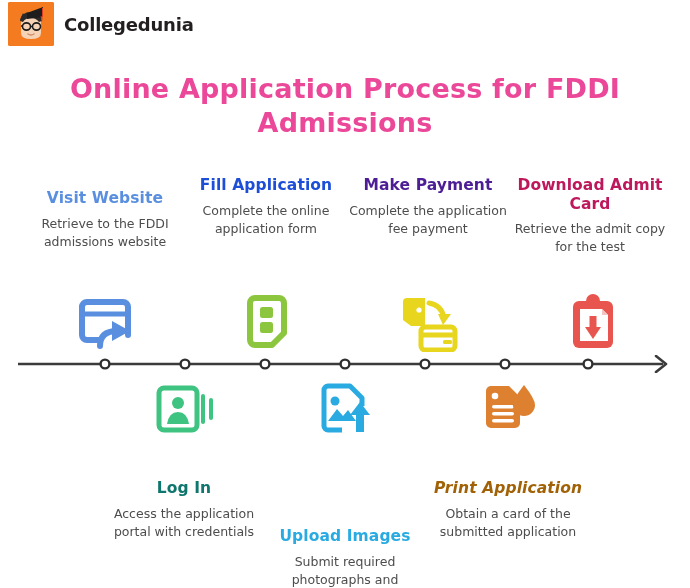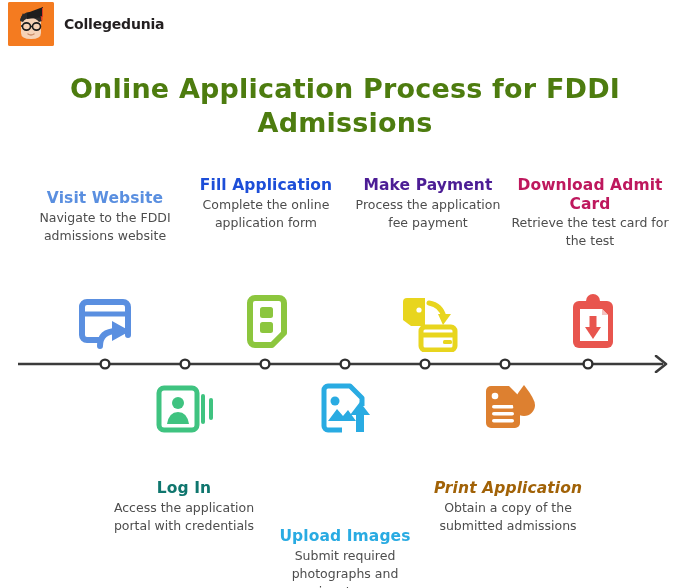--- a/index.html
+++ b/index.html
@@ -12,46 +12,46 @@
   #page { position: relative; width: 690px; height: 588px; background:#fff; }
 
   
   .brand { position:absolute; left:8px; top:2px; display:flex; align-items:center; gap:10px; }
   .brand-logo {
     width:46px; height:44px; background:#F47B20; border-radius:2px;
     position:relative; overflow:hidden; flex:none;
   }
   .brand-name {
     font-family:"DejaVu Sans", sans-serif;
-    font-size:14px; font-weight:bold; color:#231f20; letter-spacing:-0.2px;
+    font-size:18px; font-weight:bold; color:#231f20; letter-spacing:-0.2px;
   }
 
   
   .title {
     position:absolute; left:60px; top:72px; width:570px;
-    text-align:center; color:#4d7c0f;
+    text-align:center; color:#ec4899;
     font-family:"DejaVu Sans", sans-serif;
     font-size:27px; font-weight:bold; line-height:1.25;
     letter-spacing:0.2px;
   }
 
   
   .axis { position:absolute; left:18px; top:355px; width:660px; height:18px; }
 
   
   .step { position:absolute; width:160px; }
   .step .head {
     font-family:"DejaVu Sans", sans-serif;
     font-weight:bold; font-size:15.5px; line-height:1.2;
     text-align:center; letter-spacing:0.1px;
   }
   .step .desc {
     font-family:"DejaVu Sans", sans-serif;
     font-size:12.5px; line-height:1.45; color:#4d4d4d;
-    text-align:center; margin-top:1px;
+    text-align:center; margin-top:7px;
   }
   .icon-wrap { position:absolute; width:70px; height:62px;
                display:flex; align-items:center; justify-content:center; }
   .icon-wrap svg { display:block; }
 </style>
 </head>
 <body>
 
 <div id="page">
 
@@ -96,21 +96,21 @@
         <circle cx="327" cy="9" r="4.4"></circle>
         <circle cx="407" cy="9" r="4.4"></circle>
         <circle cx="487" cy="9" r="4.4"></circle>
         <circle cx="570" cy="9" r="4.4"></circle>
       </g>
     </svg>
   </div>
 
   <div class="step" style="left:25px; top:189px; width:160px;">
     <div class="head" style="color:#5A8FE0;">Visit Website</div>
-    <div class="desc">Navigate to the FDDI admissions website</div>
+    <div class="desc">Retrieve to the FDDI admissions website</div>
   </div>
   <div class="icon-wrap" style="left:70px; top:292px;">
     <svg width="62" height="58" viewBox="0 0 62 58">
       <g fill="none" stroke="#5A8FE0" stroke-width="6" stroke-linecap="round" stroke-linejoin="round">
         <path d="M8 13 a5 5 0 0 1 5 -5 l36 0 a5 5 0 0 1 5 5 l0 28"></path>
         <path d="M8 13 l0 28 a5 5 0 0 0 5 5 l13 0"></path>
       </g>
       <path d="M8 20 l46 0" stroke="#5A8FE0" stroke-width="5"></path>
       <g fill="#ffffff">
         <circle cx="16" cy="14" r="2.2"></circle>
@@ -158,21 +158,21 @@
       <polygon points="34,32 44,19 54,32" fill="#29ABE2"></polygon>
     </svg>
   </div>
   <div class="step" style="left:265px; top:479px; width:160px;">
     <div class="head" style="color:#29ABE2;margin-top:48px;">Upload Images</div>
     <div class="desc">Submit required photographs and signatures</div>
   </div>
 
   <div class="step" style="left:348px; top:176px; width:160px;">
     <div class="head" style="color:#4c1d95;">Make Payment</div>
-    <div class="desc">Process the application fee payment</div>
+    <div class="desc">Complete the application fee payment</div>
   </div>
   <div class="icon-wrap" style="left:392px; top:292px;">
     <svg width="64" height="58" viewBox="0 0 64 58">
       <path d="M8 8 a4 4 0 0 1 4 -4 l18 0 l0 22 l-22 0 z" fill="#E8D51E"></path>
       <path d="M8 26 l22 0 l0 6 l-14 0 z" fill="#E8D51E"></path>
       <circle cx="24" cy="16" r="2.6" fill="#ffffff"></circle>
       <path d="M34 9 q12 2 15 14" fill="none" stroke="#E8D51E" stroke-width="5" stroke-linecap="round"></path>
       <polygon points="43,20 56,20 48,31" fill="#E8D51E"></polygon>
       <rect x="26" y="33" width="34" height="23" rx="4" fill="none" stroke="#E8D51E" stroke-width="5"></rect>
       <path d="M26 41 l34 0" stroke="#E8D51E" stroke-width="5"></path>
@@ -185,26 +185,26 @@
       <path d="M7 8 a5 5 0 0 1 5 -5 l18 0 l11 11 l0 26 a5 5 0 0 1 -5 5 l-24 0 a5 5 0 0 1 -5 -5 z" fill="#DD8030"></path>
       <circle cx="16" cy="13" r="3.3" fill="#ffffff"></circle>
       <rect x="13" y="22" width="22" height="3.6" rx="1.8" fill="#ffffff"></rect>
       <rect x="13" y="29" width="22" height="3.6" rx="1.8" fill="#ffffff"></rect>
       <rect x="13" y="36" width="22" height="3.6" rx="1.8" fill="#ffffff"></rect>
       <path d="M45 2 q11 14 11 20 a11 11 0 0 1 -22 0 q0 -6 11 -20 z" fill="#DD8030"></path>
     </svg>
   </div>
   <div class="step" style="left:428px; top:479px; width:160px;">
     <div class="head" style="color:#a16207;font-style:italic;">Print Application</div>
-    <div class="desc">Obtain a copy of the submitted admissions</div>
+    <div class="desc">Obtain a card of the submitted application</div>
   </div>
 
   <div class="step" style="left:510px; top:176px; width:160px;">
     <div class="head" style="color:#be185d;">Download Admit Card</div>
-    <div class="desc">Retrieve the test card for the test</div>
+    <div class="desc">Retrieve the admit copy for the test</div>
   </div>
   <div class="icon-wrap" style="left:558px; top:292px;">
     <svg width="52" height="58" viewBox="0 0 52 58">
       <rect x="6" y="7" width="40" height="47" rx="6" fill="#E8554E"></rect>
       <path d="M19 7 a7 7 0 0 1 14 0 z" fill="#E8554E"></path>
       <path d="M13 15 l22 0 l6 6 l0 26 l-28 0 z" fill="#ffffff"></path>
       <path d="M35 15 l6 6 l-6 0 z" fill="#f3c3c1"></path>
       <path d="M26 22 l0 14" stroke="#E8554E" stroke-width="7" stroke-linecap="butt"></path>
       <polygon points="18,33 34,33 26,45" fill="#E8554E"></polygon>
     </svg>

